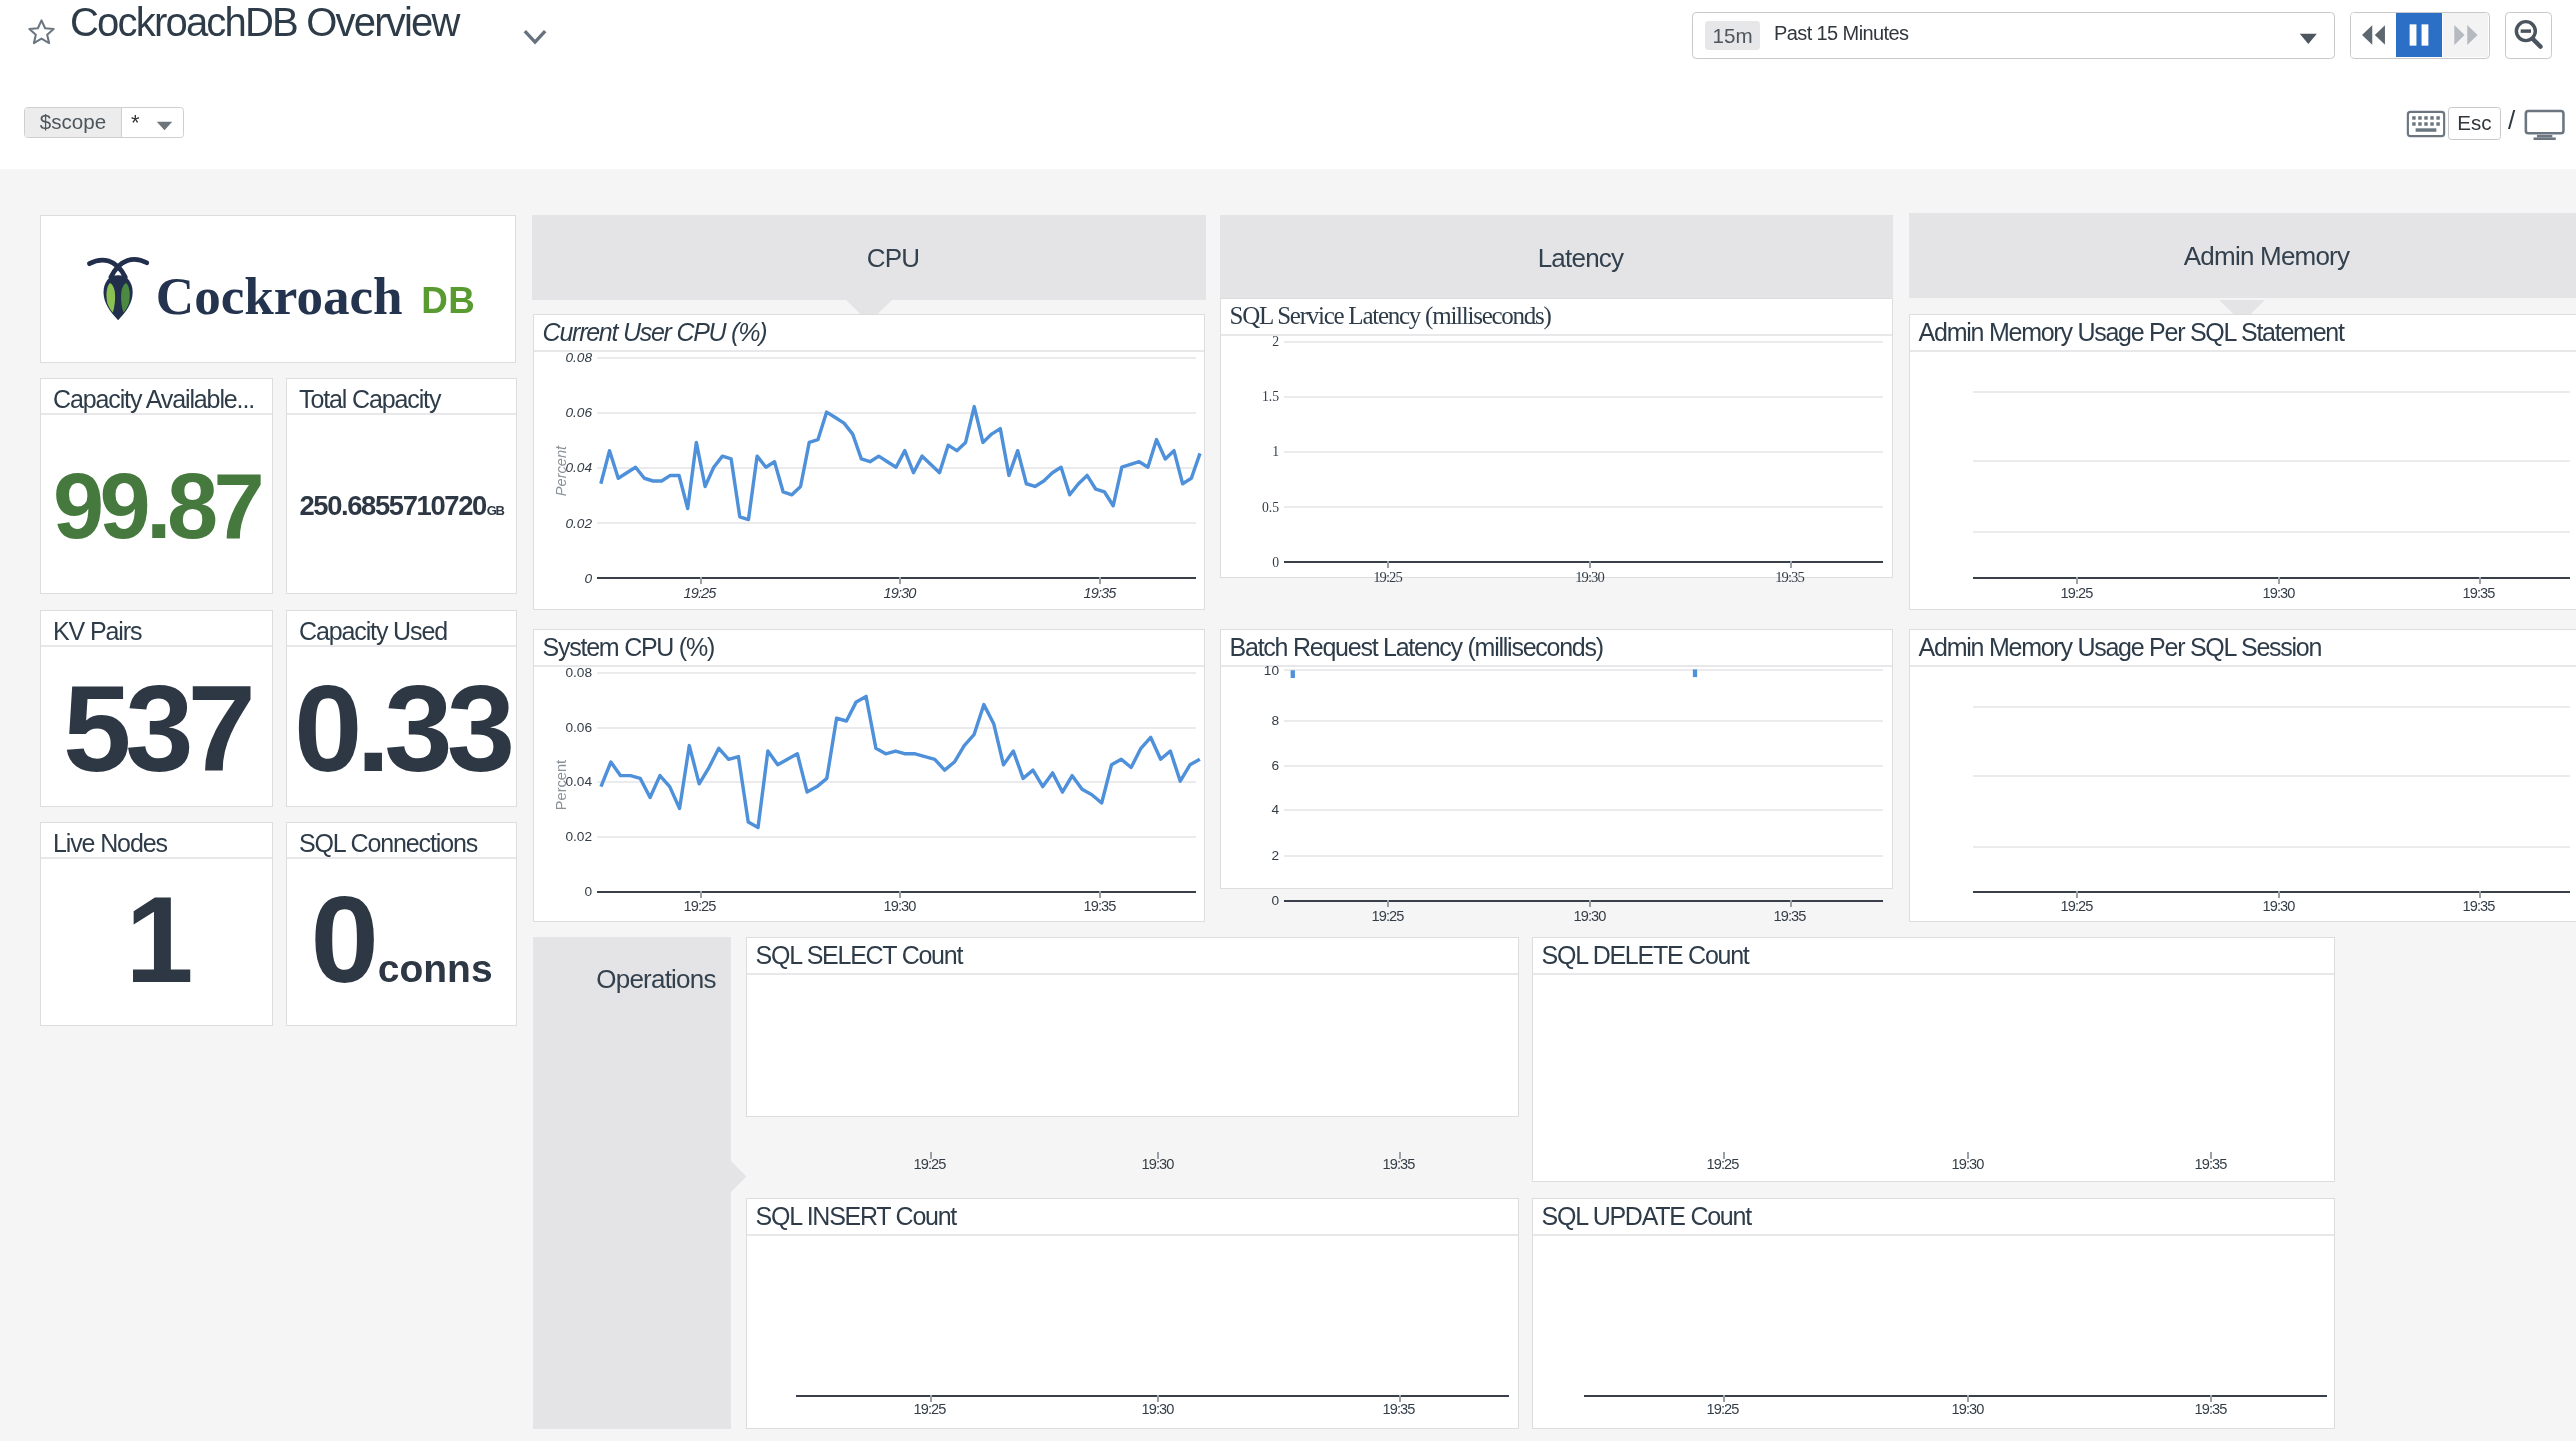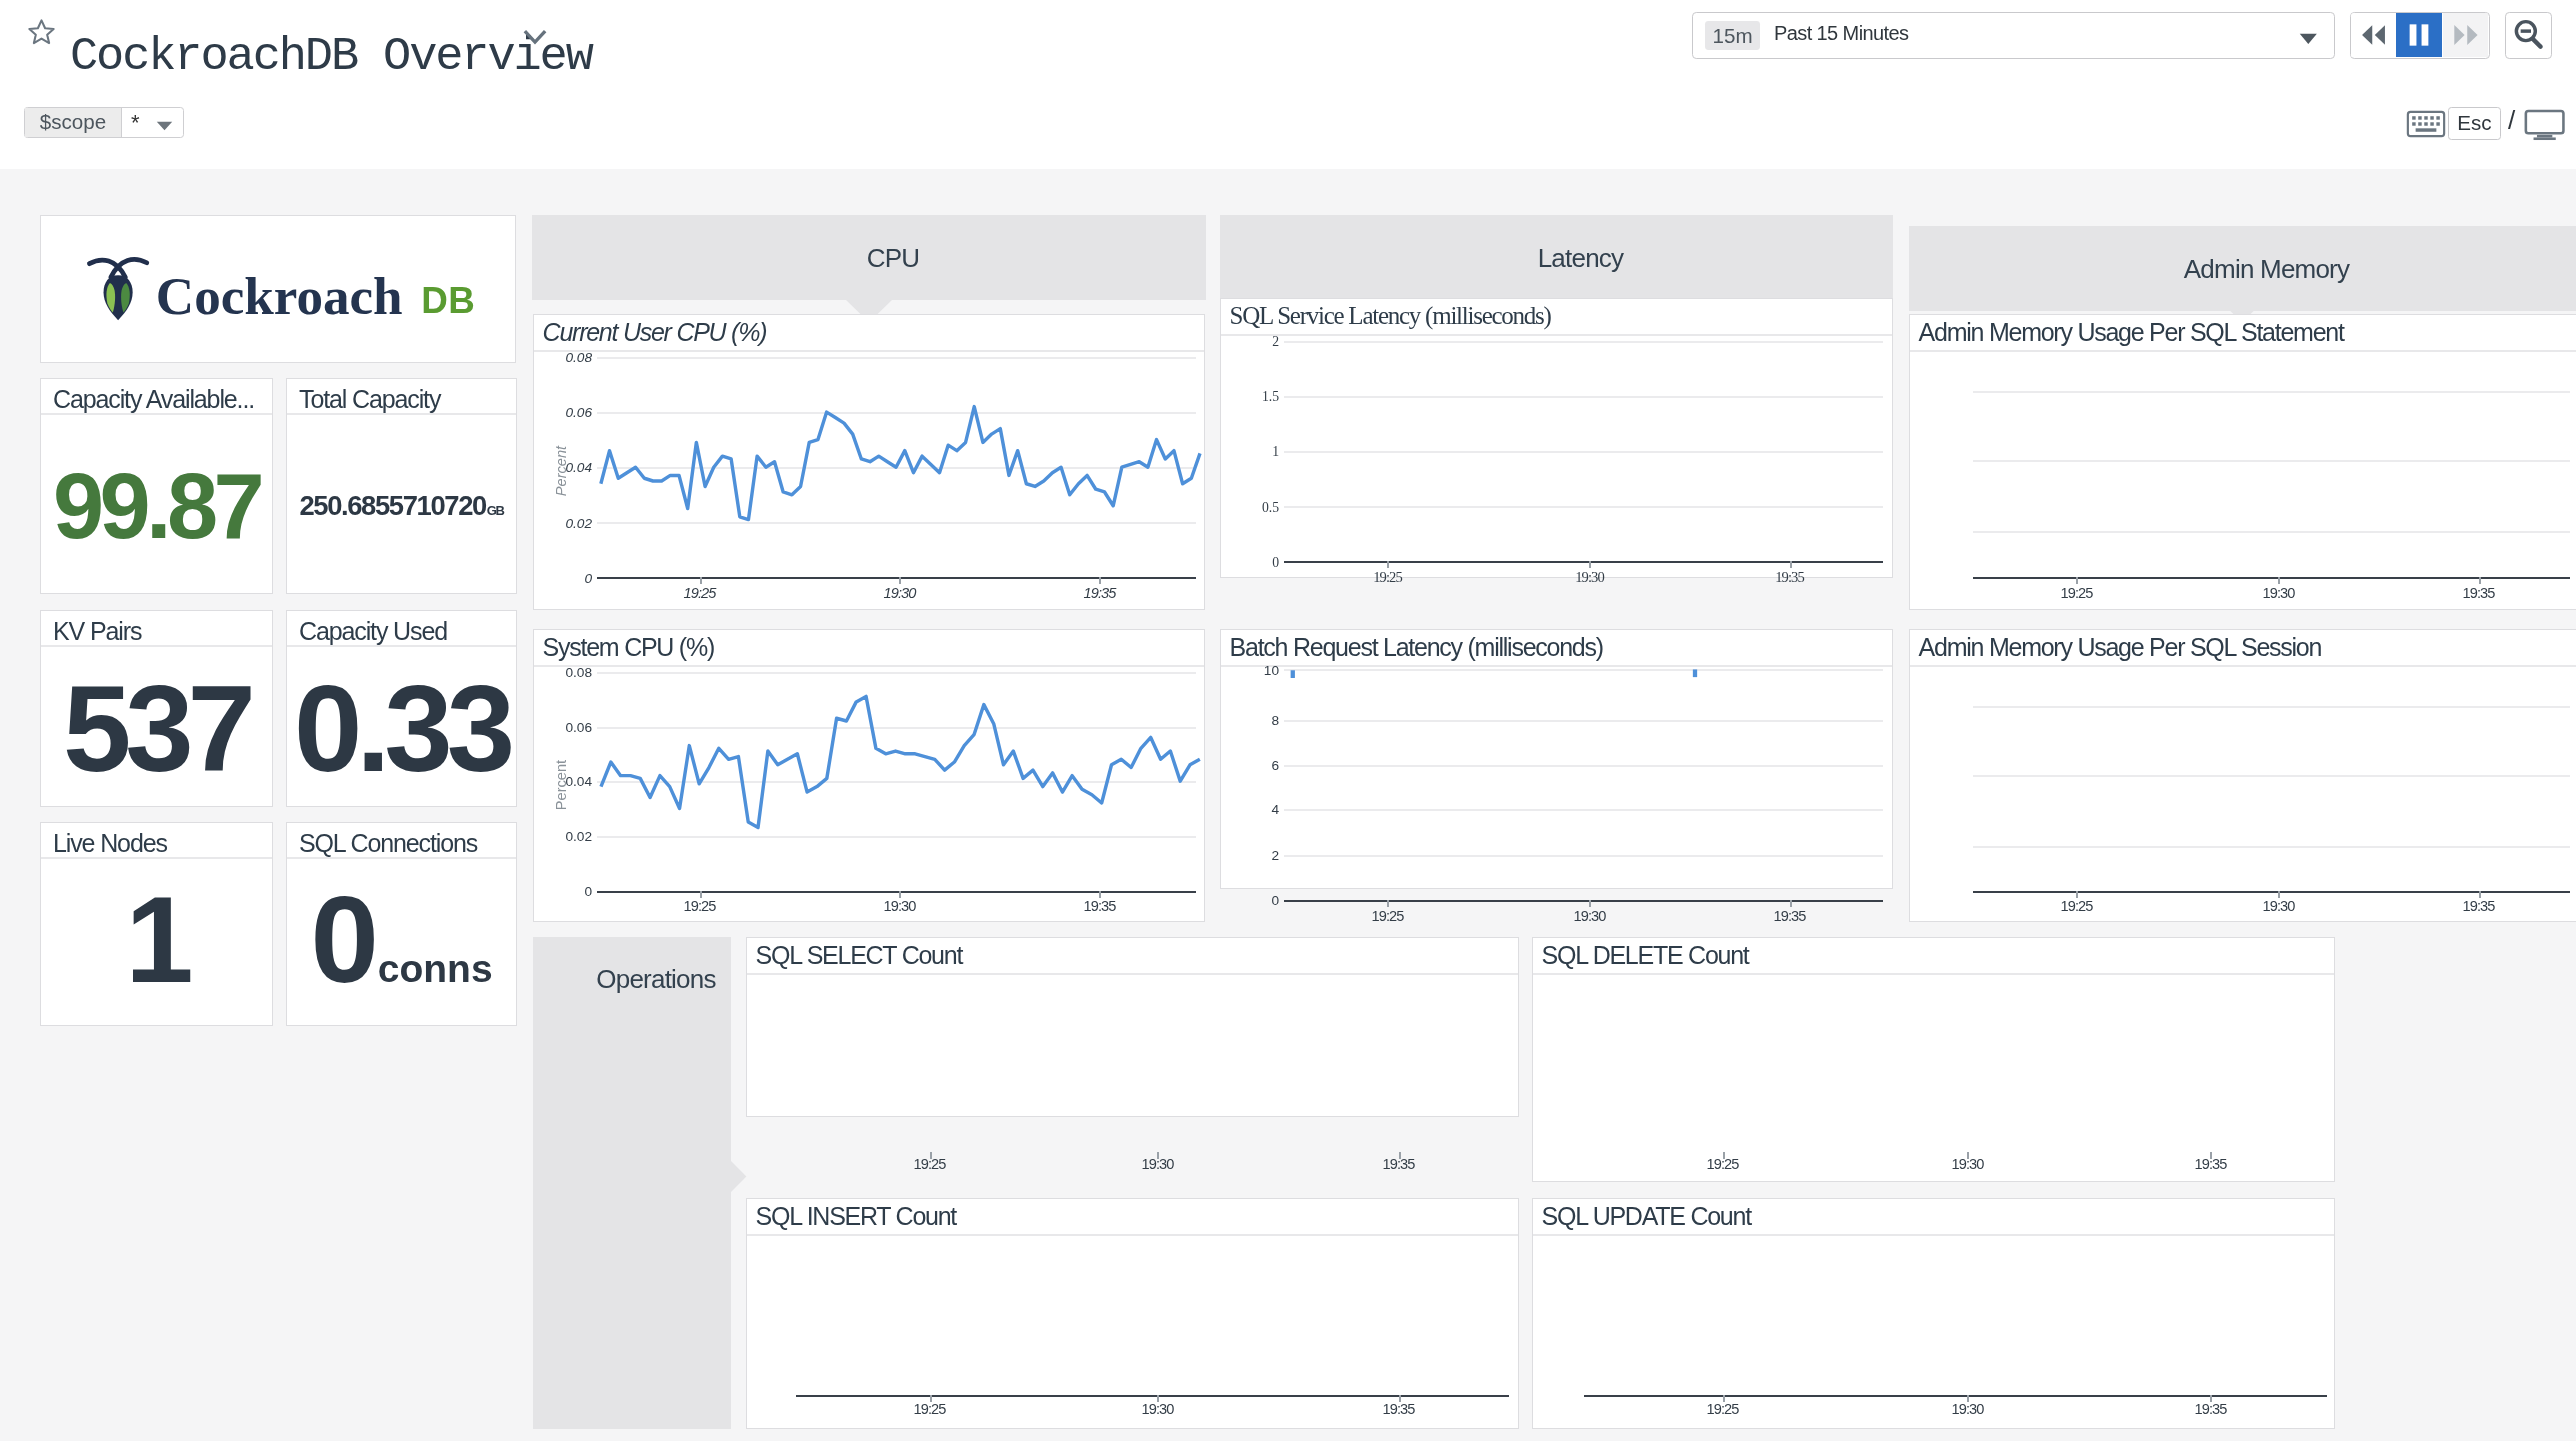--- a/index.html
+++ b/index.html
@@ -17,21 +17,21 @@
 .stitle{position:absolute;left:12px;top:6px;font-size:25px;letter-spacing:-0.045em;color:#2e3c49;white-space:nowrap;}
 .bignum{position:absolute;left:0;right:0;text-align:center;font-weight:bold;color:#2d3844;letter-spacing:-0.05em;white-space:nowrap;}
 svg{position:absolute;overflow:visible;}
 </style></head>
 <body>
 <div class="abs" style="left:26px;top:17px;width:31px;height:31px;">
     <svg width="31" height="31" viewBox="0 0 24 24">
       <path d="M12 2.6l2.8 6.1 6.6.6-5 4.4 1.5 6.5-5.9-3.5-5.9 3.5 1.5-6.5-5-4.4 6.6-.6z" fill="none" stroke="#6b7680" stroke-width="1.6" stroke-linejoin="round"></path>
     </svg>
   </div>
-<div class="abs" style="left:70px;top:30px;font-size:47px;letter-spacing:-0.045em;color:#2e3b48;font-family:Liberation Mono, monospace;">CockroachDB Overview</div>
+<div class="abs" style="left:70px;top:0;font-size:40px;letter-spacing:-0.045em;color:#2e3b48;">CockroachDB Overview</div>
 <div class="abs" style="left:518px;top:26px;">
     <svg width="34" height="22" viewBox="0 0 40 26">
       <polyline points="8,6 20,19 32,6" fill="none" stroke="#66727d" stroke-width="4"></polyline>
     </svg>
   </div>
 <div class="abs" style="left:24px;top:107px;width:160px;height:31px;border:1.7px solid #cfcfd2;border-radius:3.4px;box-sizing:border-box;background:#fff;">
     <div class="abs" style="left:0;top:0;bottom:0;width:96px;background:#ececec;border-right:1.7px solid #cfcfd2;color:#4d565e;font-size:20.6px;line-height:28px;text-align:center;">$scope</div>
     <div class="abs" style="left:106px;top:0;font-size:22px;color:#333;line-height:29px;">*</div>
     <div class="abs" style="left:130px;top:12px;">
       <svg width="19" height="12" viewBox="0 0 22 14">
@@ -149,21 +149,21 @@
   </div>
 <svg class="abs" style="left:846px;top:300px;" width="46" height="23" viewBox="0 0 54 27">
     <polygon points="0,0 54,0 27,26" fill="#e4e4e6"></polygon>
   </svg>
 <div class="ghead" style="left:1220px;top:215px;width:673px;height:85px;">
     <div class="glabel" style="top:28px;">Latency</div>
   </div>
 <svg class="abs" style="left:1533px;top:300px;" width="46" height="23" viewBox="0 0 54 27">
     <polygon points="0,0 54,0 27,26" fill="#e4e4e6"></polygon>
   </svg>
-<div class="ghead" style="left:1909px;top:226px;width:667px;height:85px;">
+<div class="ghead" style="left:1909px;top:213px;width:667px;height:85px;">
     <div class="glabel" style="top:28px;">Admin Memory</div>
   </div>
 <svg class="abs" style="left:2219px;top:300px;" width="46" height="23" viewBox="0 0 54 27">
     <polygon points="0,0 54,0 27,26" fill="#e4e4e6"></polygon>
   </svg>
 <div class="card" style="left:533px;top:314px;width:672px;height:296px;font-style:italic;">
     <div class="ctitle">Current User CPU (%)</div>
     <div class="tsep" style="top:35px;"></div>
     <div class="grid" style="left:63px;width:599px;top:42px;"></div>
     <div class="ylab" style="left:5.1px;top:35px;">0.08</div>

